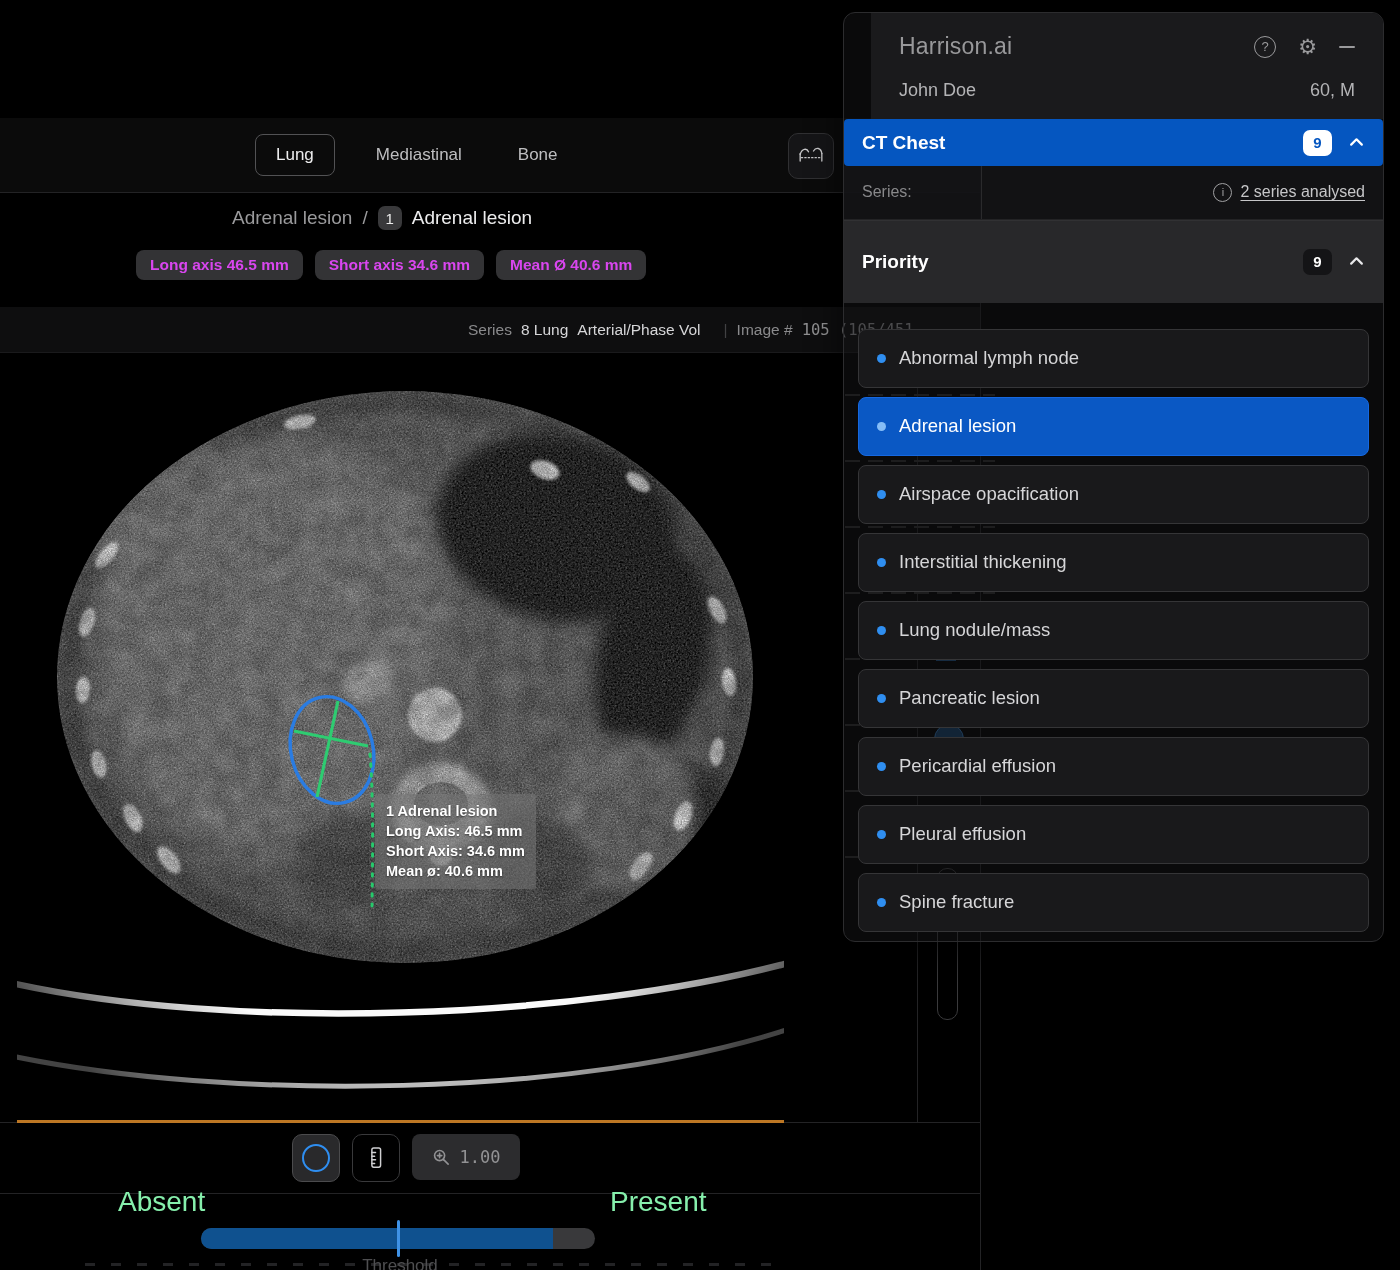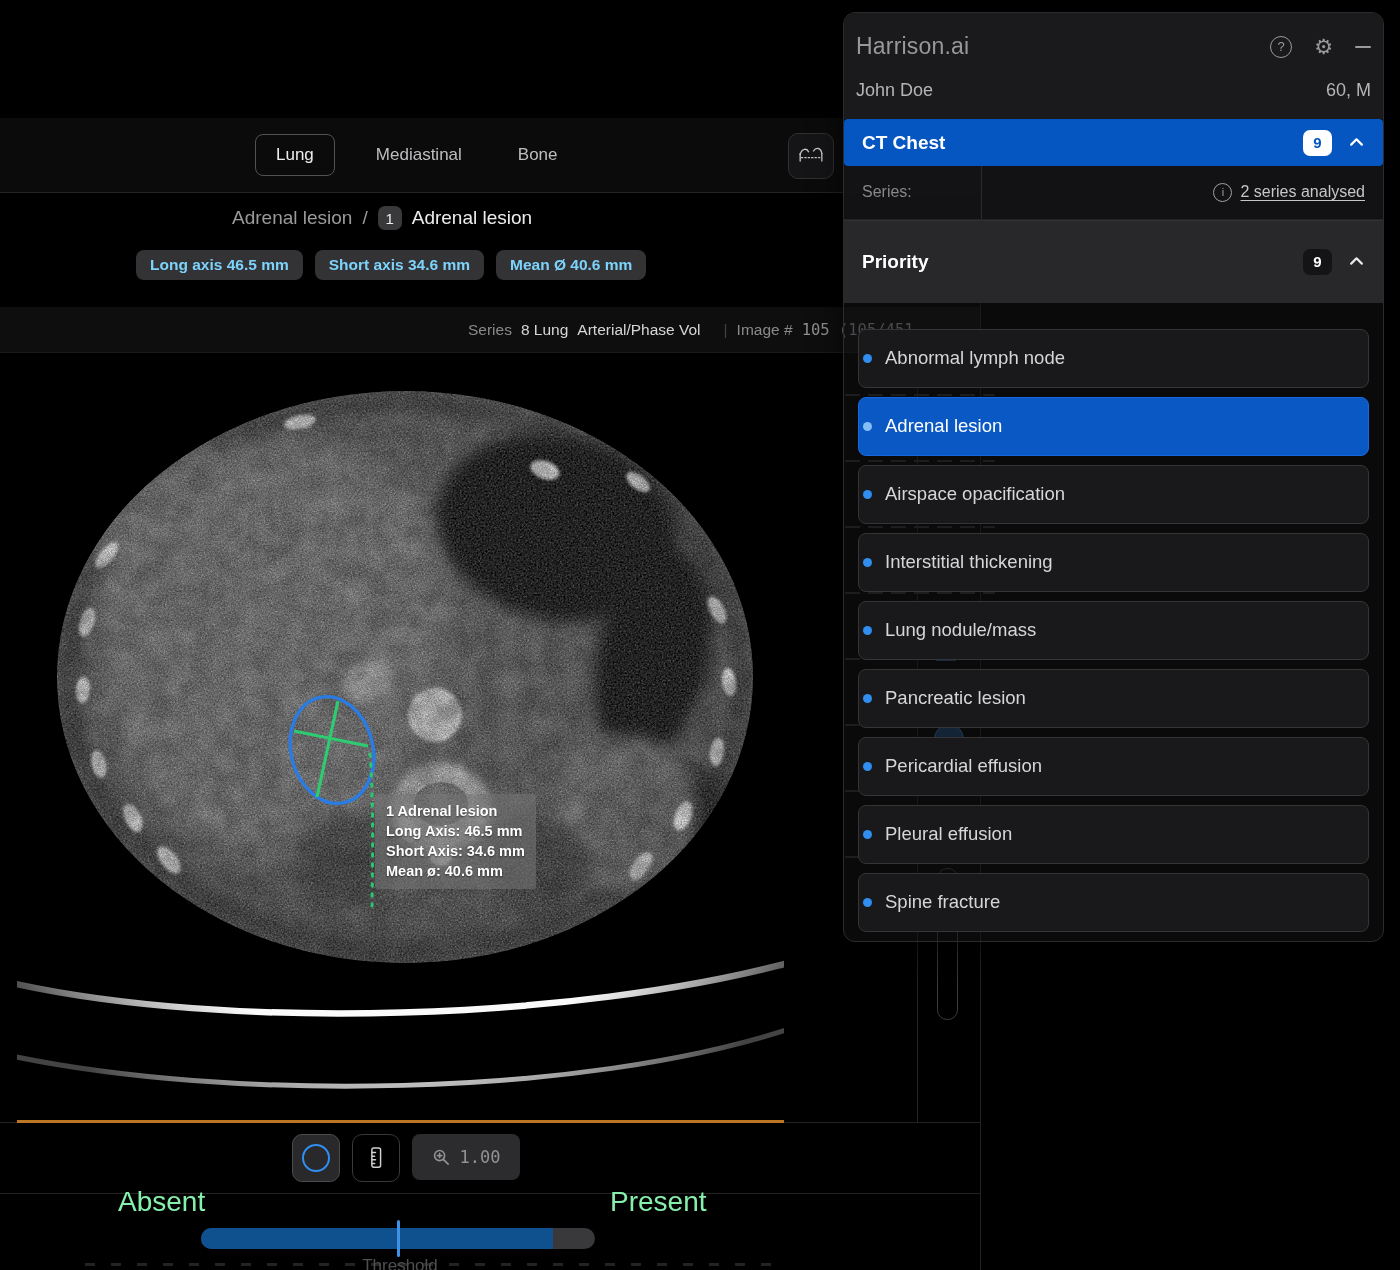--- a/index.html
+++ b/index.html
@@ -17,21 +17,21 @@
   .measure-btn{position:absolute;left:788px;top:15px;width:44px;height:44px;border:1px solid #303032;
                border-radius:10px;background:#151517;display:flex;align-items:center;justify-content:center;}
 
   .finding-head{position:absolute;left:0;top:192px;width:843px;height:115px;}
   .crumb{position:absolute;left:232px;top:14px;display:flex;align-items:center;gap:10px;font-size:19px;}
   .crumb .dim{color:#9a9a9c;}
   .crumb .cur{color:#ededee;}
   .crumb-badge{display:inline-flex;align-items:center;justify-content:center;min-width:24px;height:24px;
                background:#39393b;border-radius:7px;color:#ececec;font-size:15px;}
   .chips{position:absolute;left:136px;top:58px;display:flex;gap:12px;}
-  .chip{background:#333335;border-radius:8px;color:#7dd3fc;font-size:15.5px;font-weight:bold;
+  .chip{background:#333335;border-radius:8px;color:#d946ef;font-size:15.5px;font-weight:bold;
         padding:6px 14px;white-space:nowrap;}
 
   .series-row{position:absolute;left:0;top:307px;width:980px;height:45px;background:#0e0e0f;
               display:flex;align-items:center;font-size:15.5px;}
   .series-row span{margin-right:9px;white-space:nowrap;}
   .s-dim{color:#8a8a8c;}
   .s-val{color:#d6d6d8;}
   .s-sep{color:#414143;margin:0 14px;}
   .s-mono{font-family:"DejaVu Sans Mono",monospace;color:#8f8f91;}
 
@@ -65,21 +65,21 @@
   .thr-fill{position:absolute;left:0;top:0;height:100%;background:#0f518f;border-radius:11px 0 0 11px;}
   .thr-tick{position:absolute;top:-8px;width:3.5px;height:37px;background:#3f92e6;border-radius:2px;}
   .thr-caption{position:absolute;left:344px;top:1256px;width:112px;text-align:center;font-size:17px;color:#4f4f51;}
   .thr-ruler{position:absolute;left:85px;top:1263px;width:700px;height:3px;
              background:repeating-linear-gradient(90deg,#232325 0 10px,transparent 10px 26px);}
 
   
   .panel{position:absolute;left:843px;top:12px;width:539px;height:928px;border-radius:12px;
          background:rgba(18,18,20,0.55);border:1px solid #2c2c2e;overflow:hidden;
          box-shadow:0 10px 34px rgba(0,0,0,.6);display:flex;flex-direction:column;}
-  .p-header{background:#1a1a1c;padding:20px 12px 18px;}
+  .p-header{background:#1a1a1c;padding:20px 28px 18px;margin-left:27px;}
   .brand-row{display:flex;align-items:center;}
   .brand{font-size:23px;color:#98989a;letter-spacing:.2px;}
   .p-icons{margin-left:auto;display:flex;align-items:center;gap:22px;color:#9a9a9c;}
   .help-ic{width:20px;height:20px;border:1.5px solid #9a9a9c;border-radius:50%;display:flex;
            align-items:center;justify-content:center;font-size:13px;color:#9a9a9c;}
   .gear-ic{font-size:21px;line-height:1;color:#9a9a9c;}
   .min-ic{width:16px;height:2px;background:#9a9a9c;border-radius:1px;}
   .patient-row{display:flex;margin-top:20px;font-size:18px;color:#b4b4b6;}
   .patient-row .demo{margin-left:auto;}
 
@@ -102,21 +102,21 @@
   .p-prio-head{height:58px;background:#28282a;display:flex;align-items:center;padding:15px 18px;
                border-top:1px solid #313133;}
   .prio-title{color:#fff;font-size:19px;font-weight:bold;}
   .prio-right{margin-left:auto;display:flex;align-items:center;gap:16px;}
   .badge-dark{min-width:29px;height:26px;background:#141416;color:#fff;font-weight:bold;font-size:15px;
               border-radius:7px;display:flex;align-items:center;justify-content:center;}
   .chev2{color:#e8e8ea;display:flex;}
 
   .p-list{flex:1;padding:26px 14px 0;}
   .p-item{height:57px;margin-bottom:9px;background:#19191b;border:1px solid #353537;border-radius:8px;
-          display:flex;align-items:center;padding:0 4px;cursor:pointer;}
+          display:flex;align-items:center;padding:0 18px;cursor:pointer;}
   .p-item .bullet{width:9px;height:9px;border-radius:50%;background:#2f8ef0;margin-right:13px;flex:none;}
   .p-item .lab{font-size:18.5px;color:#d6d6d8;}
   .p-item.selected{background:#0a58c4;border-color:#1668e0;}
   .p-item.selected .bullet{background:#85bdf7;}
   .p-item.selected .lab{color:#fff;}
 </style>
 </head>
 <body>
 
 <div class="stage">

